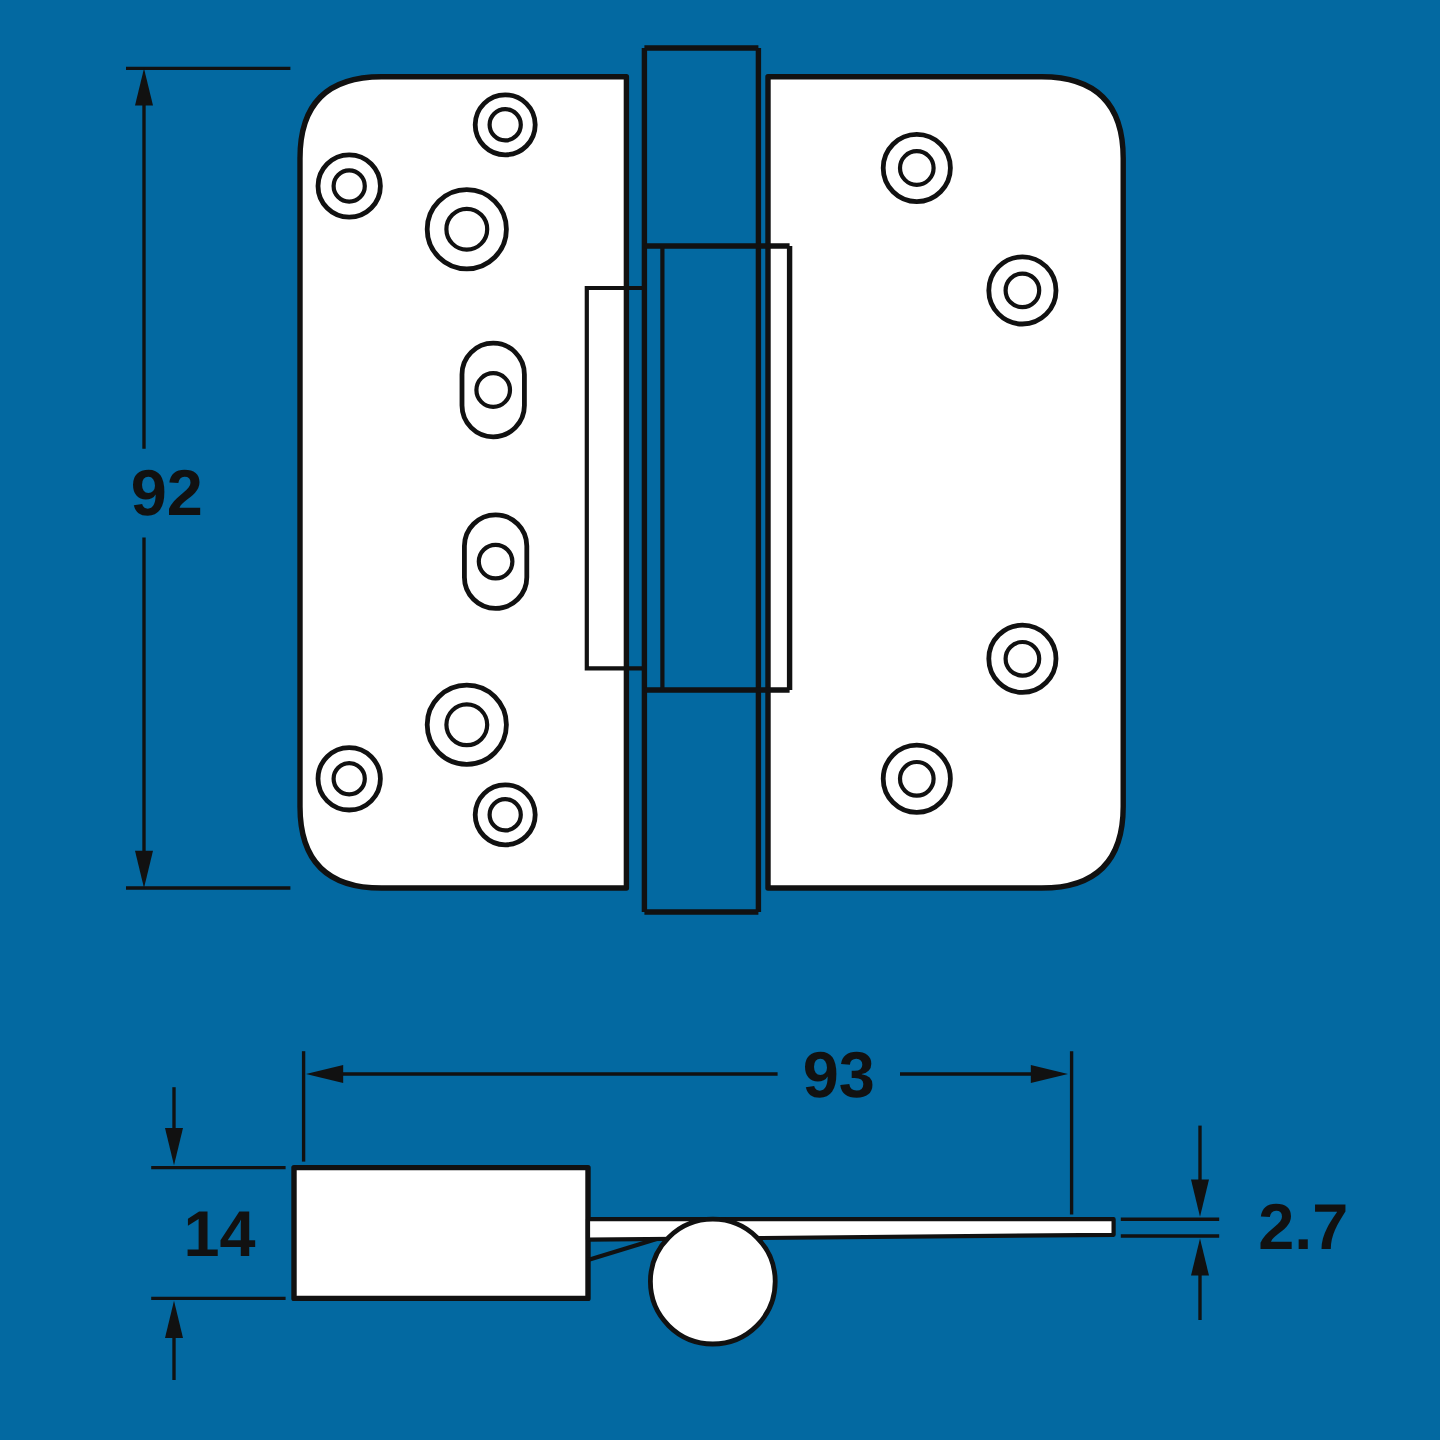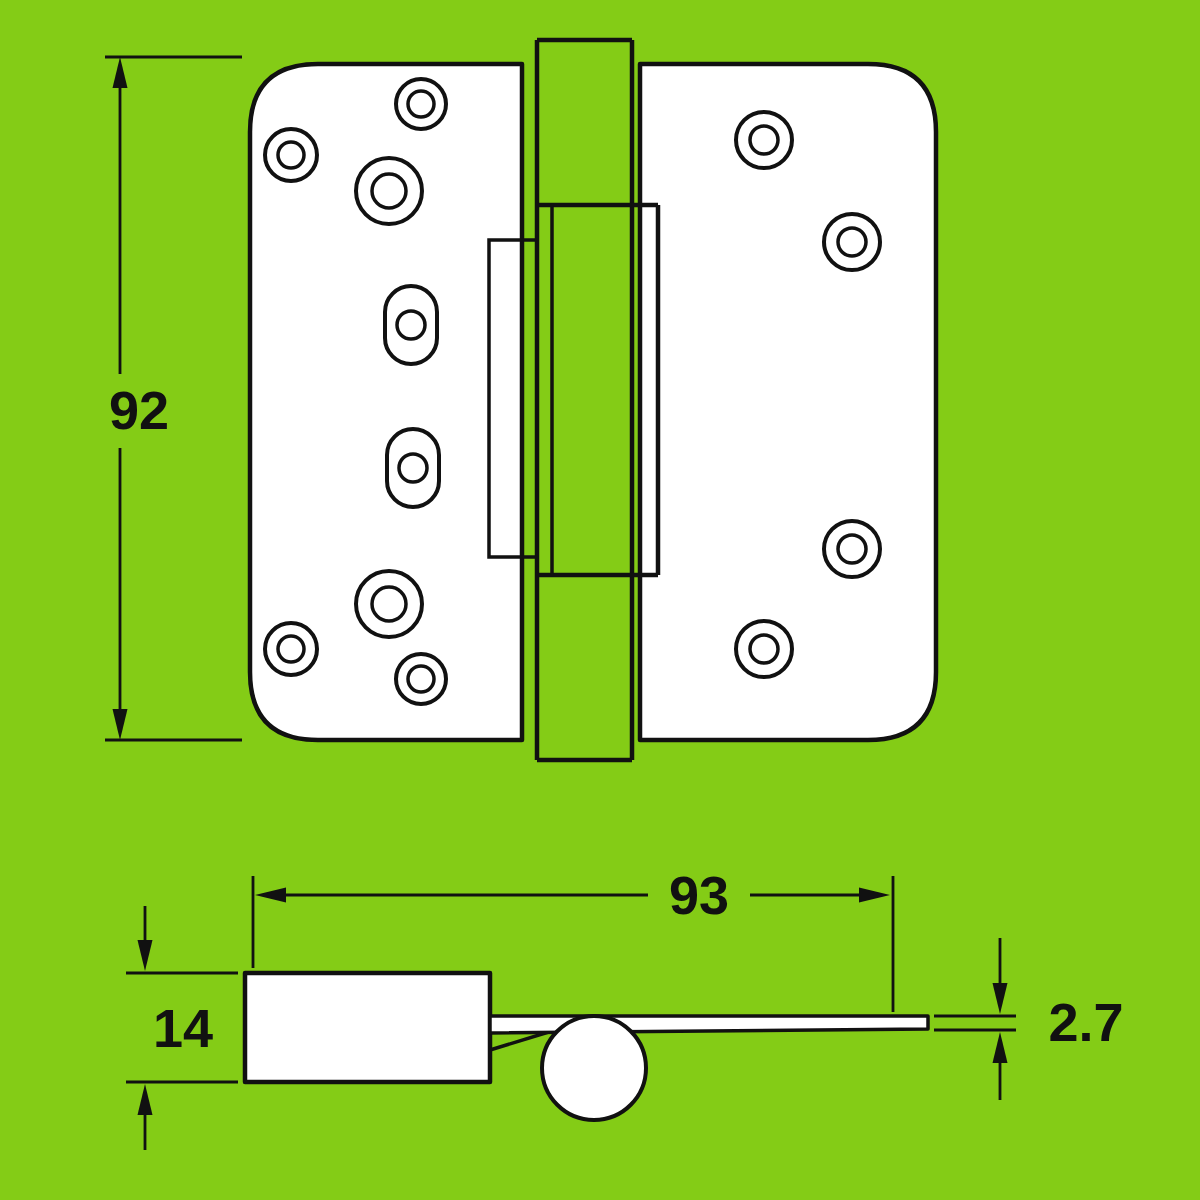--- a/index.html
+++ b/index.html
@@ -7,21 +7,21 @@
     padding: 0;
     background: #ffffff;
     width: 1200px;
     height: 1200px;
     overflow: hidden;
   }
   .stage {
     width: 1200px;
     height: 1200px;
     position: relative;
-    background: #84cc16;
+    background: #0369a1;
   }
   svg { display: block; }
   .outline {
     fill: #ffffff;
     stroke: #111111;
     stroke-width: 4.5;
     stroke-linejoin: round;
   }
   .ln {
     stroke: #111111;

